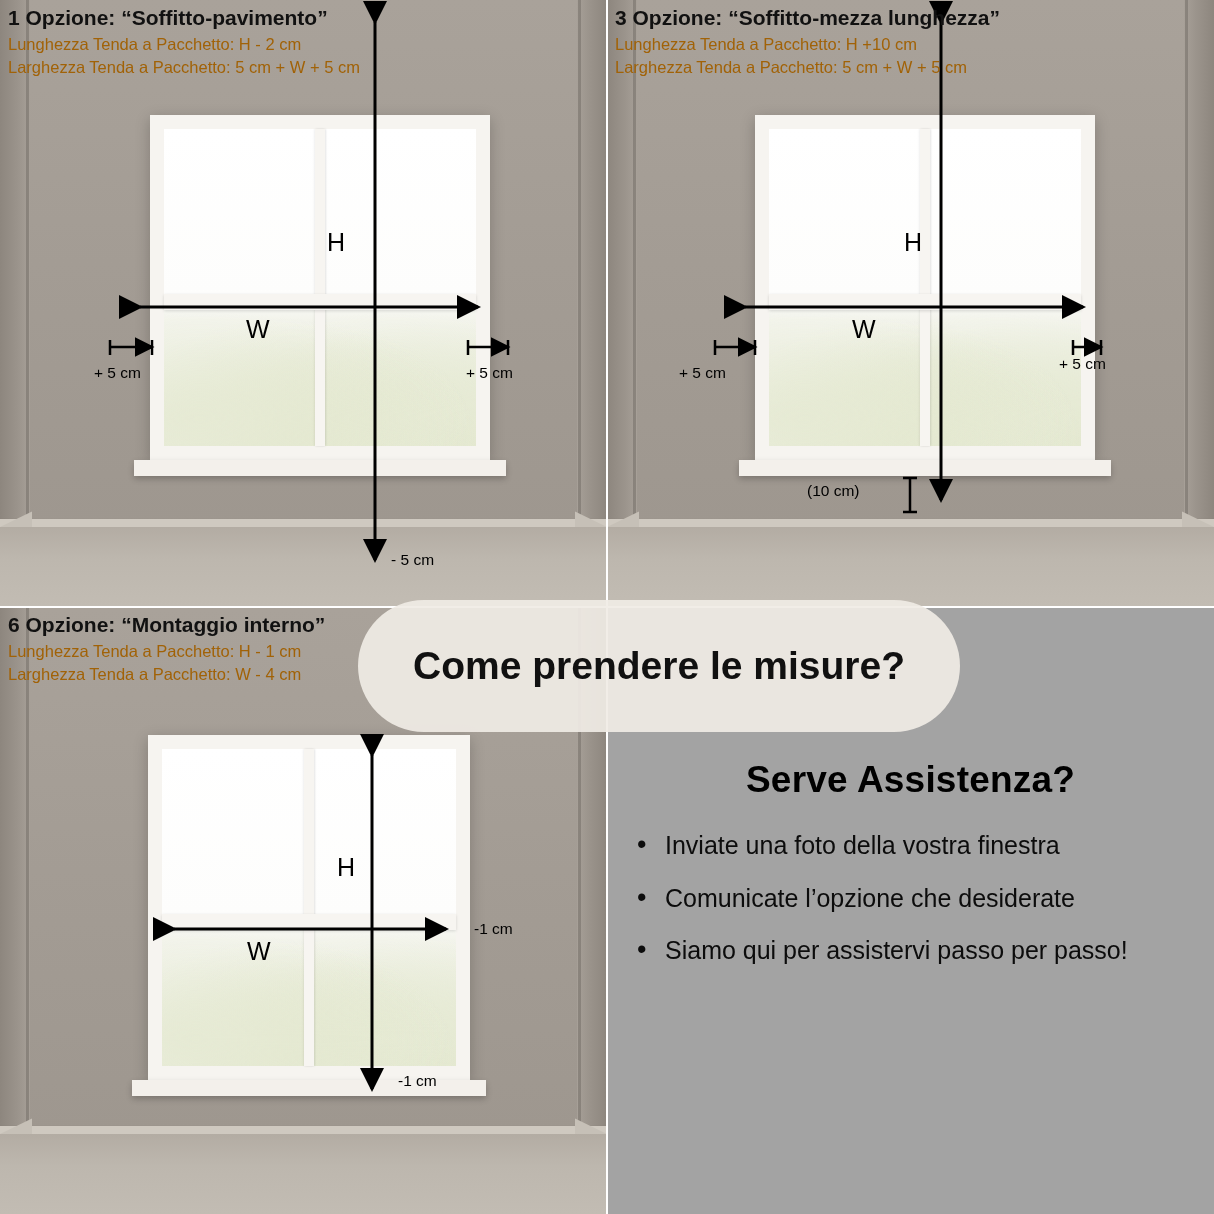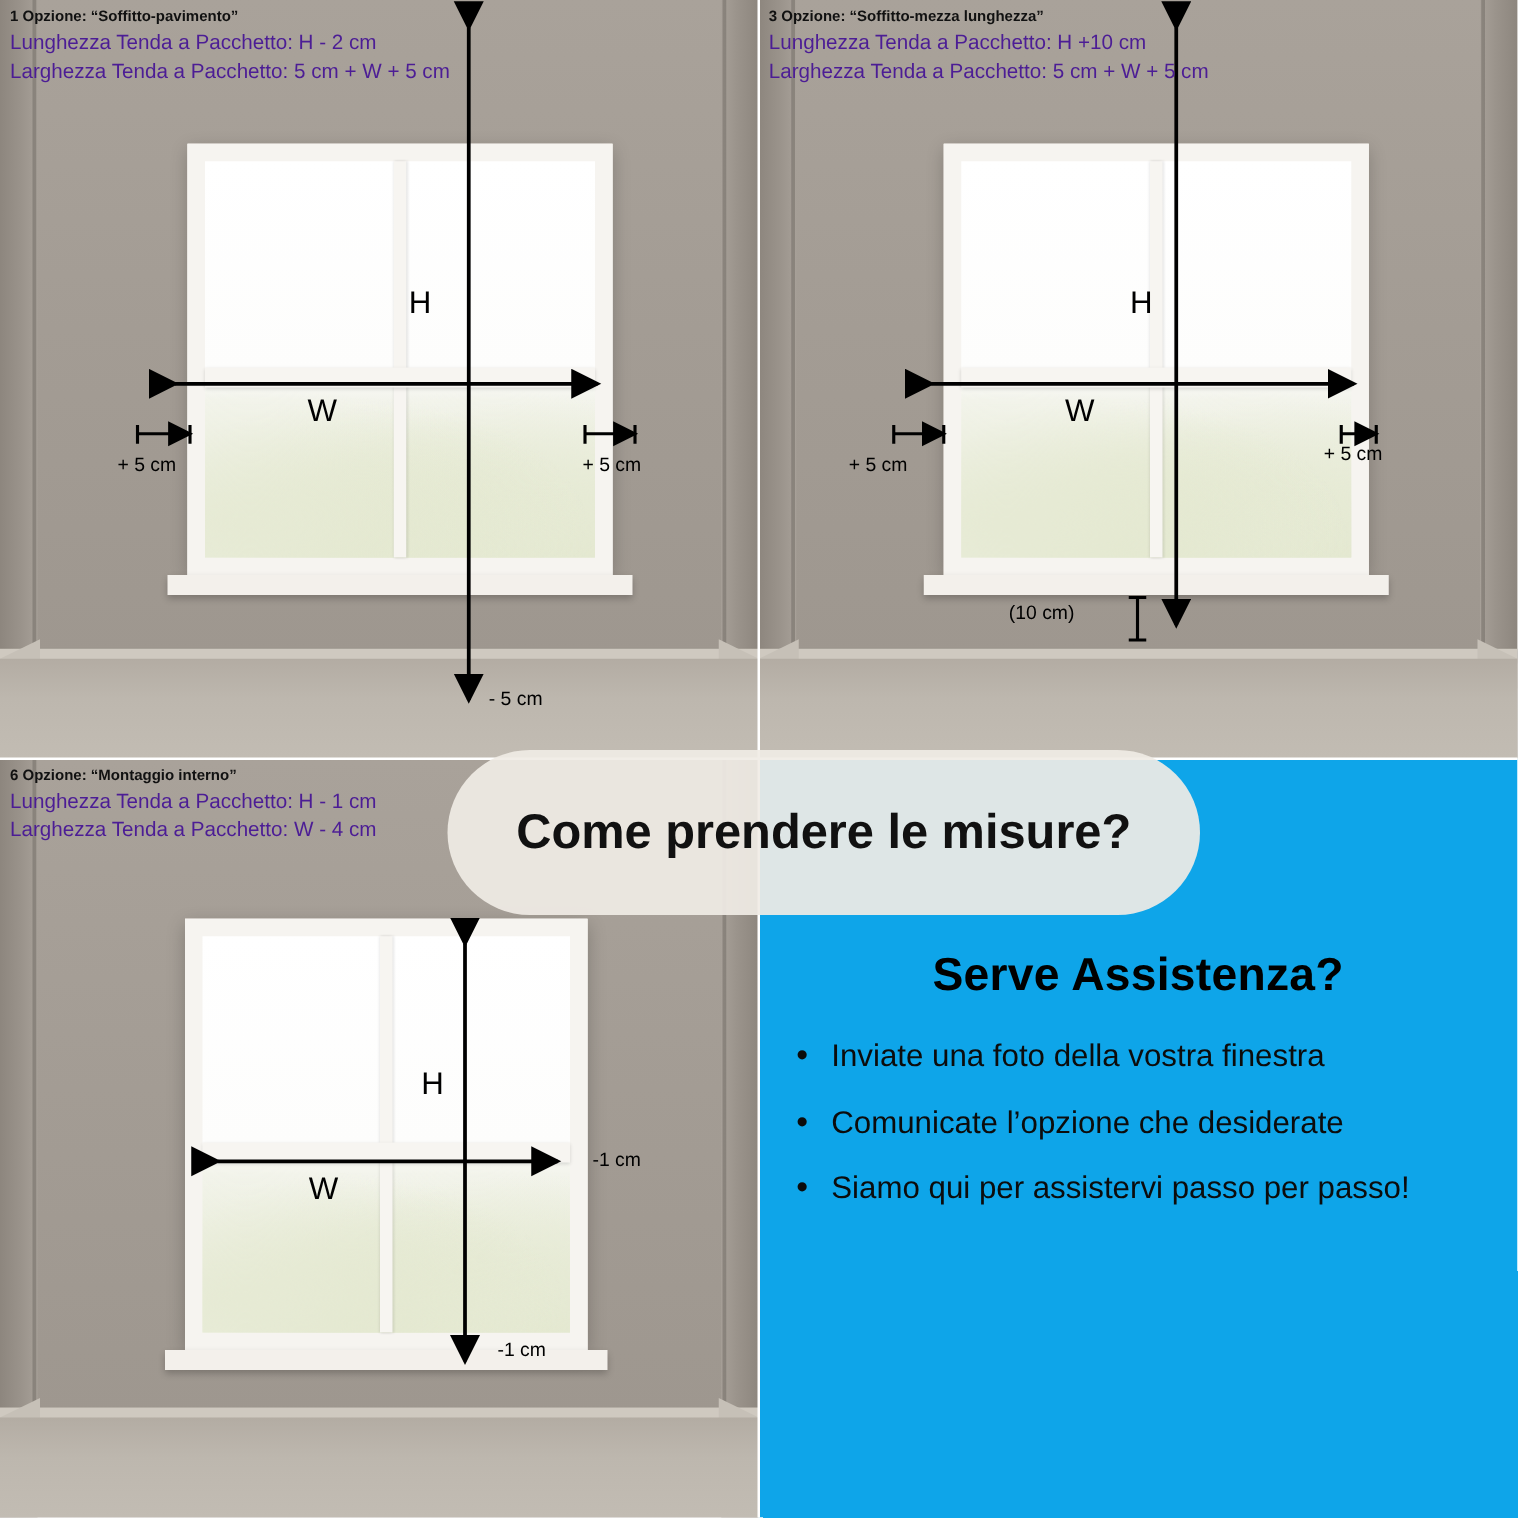--- a/index.html
+++ b/index.html
@@ -148,29 +148,29 @@
   }
 
   
   .ann-head {
     position: absolute;
     left: 8px;
     top: 6px;
     z-index: 7;
   }
   .ann-title {
-    font-size: 12px;
+    font-size: 21px;
     font-weight: bold;
     color: #111;
     margin: 0 0 5px 0;
     white-space: nowrap;
   }
   .ann-line {
     font-size: 16.5px;
-    color: #4c1d95;
+    color: #a16207;
     margin: 0 0 4px 0;
     white-space: nowrap;
   }
   svg.overlay {
     position: absolute;
     inset: 0;
     width: 100%;
     height: 100%;
     z-index: 6;
     pointer-events: none;
@@ -182,21 +182,21 @@
     white-space: nowrap;
   }
   .lbl-h { font-size: 25px; }
   .lbl-w { font-size: 25px; }
   .lbl-sm { font-size: 15.5px; }
 
   
   .info {
     position: absolute;
     inset: 0;
-    background: #0ea5e9;
+    background: #a3a3a3;
     padding: 0;
   }
   .info h2 {
     margin: 0;
     position: absolute;
     left: 0; right: 0;
     top: 152px;
     text-align: center;
     font-size: 37px;
     font-weight: bold;

